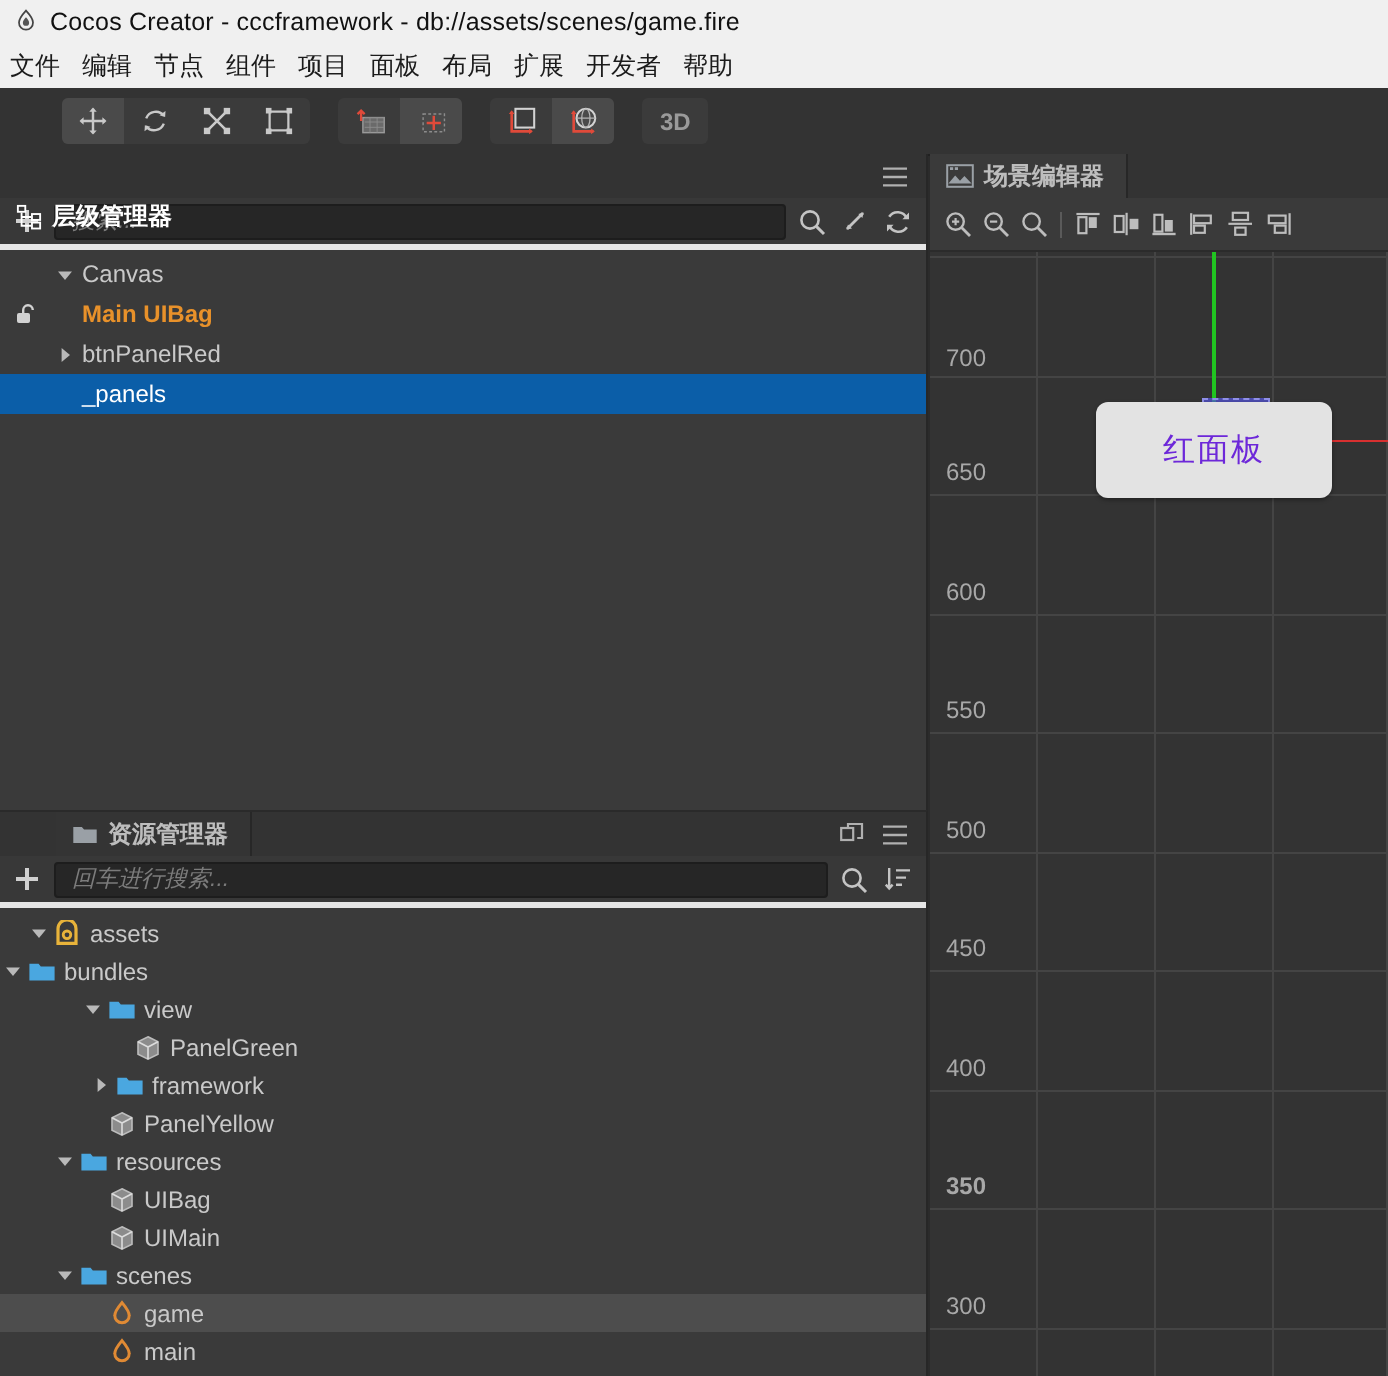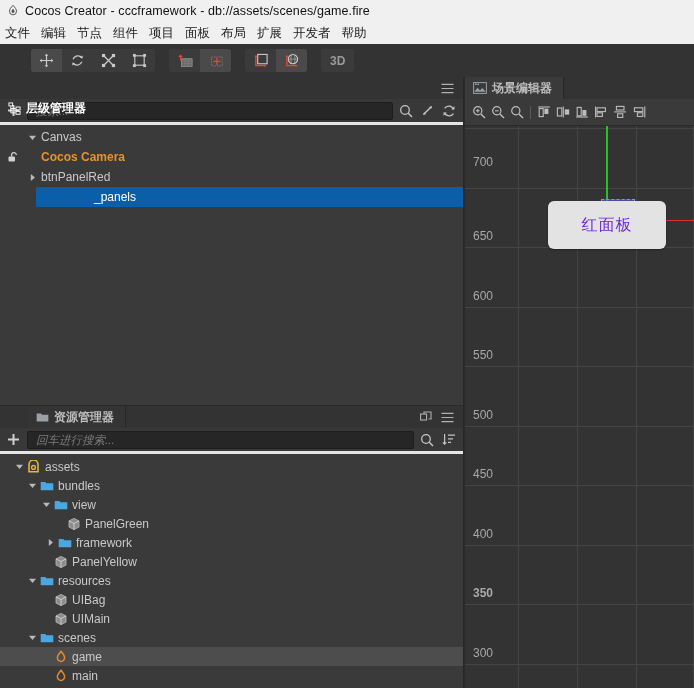--- a/index.html
+++ b/index.html
@@ -312,33 +312,33 @@
         <span class="nlabel">Canvas</span>
       </div>
 
       <div class="node" style="padding-left:39px;">
         <span class="lockicon">
           <svg width="13" height="12" viewBox="0 0 13 12">
             <rect x="1.5" y="5.5" width="6.5" height="5" rx="1" fill="#d2d2d2"></rect>
             <path d="M4.6 5.5V4.1a2.4 2.4 0 0 1 4.8-.1" fill="none" stroke="#d2d2d2" stroke-width="1.2"></path>
           </svg>
         </span>
-        <span class="nlabel orange">Cocos Camera</span>
+        <span class="nlabel orange">Main UIBag</span>
       </div>
 
       <div class="node" style="padding-left:26px;">
         <span class="arrow">
           <svg width="9" height="9" viewBox="0 0 9 9">
               <path d="M2.8 1v7L7 4.5z" fill="#b9b9b9"></path>
             </svg>
         </span>
         <span class="nlabel">btnPanelRed</span>
       </div>
 
-      <div class="node selected" style="padding-left:56px;margin-left:36px;">
+      <div class="node selected" style="padding-left:39px;">
         <span class="nlabel">_panels</span>
       </div>
 
     </div>
   </div>
 
   <div class="assets">
 
     <div class="panel-tabs">
       <div class="panel-tab">
@@ -397,21 +397,21 @@
         </span>
         <span class="aicon">
           <svg width="13" height="14" viewBox="0 0 13 14">
             <path d="M2 4.4a4.5 4.5 0 0 1 9 0v7.3H2z" fill="none" stroke="#e8b33a" stroke-width="1.6"></path>
             <circle cx="6.5" cy="7.4" r="1.9" fill="none" stroke="#e8b33a" stroke-width="1.4"></circle>
           </svg>
         </span>
         <span>assets</span>
       </div>
 
-      <div class="anode" style="padding-left:26px;">
+      <div class="anode" style="">
         <span class="arrow">
           <svg width="9" height="9" viewBox="0 0 9 9">
               <path d="M1 2.8h7L4.5 7z" fill="#b9b9b9"></path>
             </svg>
         </span>
         <span class="aicon">
           <svg width="14" height="12" viewBox="0 0 14 12">
             <path d="M.7 1.9h4.6l1.1 1.3h6.9v7.1H.7z" fill="#4aa7e0"></path>
           </svg>
         </span>
@@ -626,21 +626,21 @@
       <div class="gridline gh" style="top:62px;"></div>
       <div class="gridline gh" style="top:121px;"></div>
       <div class="gridline gh" style="top:181px;"></div>
       <div class="gridline gh" style="top:240px;"></div>
       <div class="gridline gh" style="top:300px;"></div>
       <div class="gridline gh" style="top:359px;"></div>
       <div class="gridline gh" style="top:419px;"></div>
       <div class="gridline gh" style="top:478px;"></div>
       <div class="gridline gh" style="top:538px;"></div>
 
-      <div class="rlabel" style="top:29px;text-align:right;">700</div>
+      <div class="rlabel" style="top:46px;text-align:right;">700</div>
       <div class="rlabel" style="top:103px;">650</div>
       <div class="rlabel" style="top:163px;">600</div>
       <div class="rlabel" style="top:222px;">550</div>
       <div class="rlabel" style="top:282px;">500</div>
       <div class="rlabel" style="top:341px;">450</div>
       <div class="rlabel" style="top:401px;">400</div>
       <div class="rlabel" style="top:460px;font-weight:bold;">350</div>
       <div class="rlabel" style="top:520px;">300</div>
 
       <div class="axis-y" style="left:141px;top:0;height:95px;"></div>

